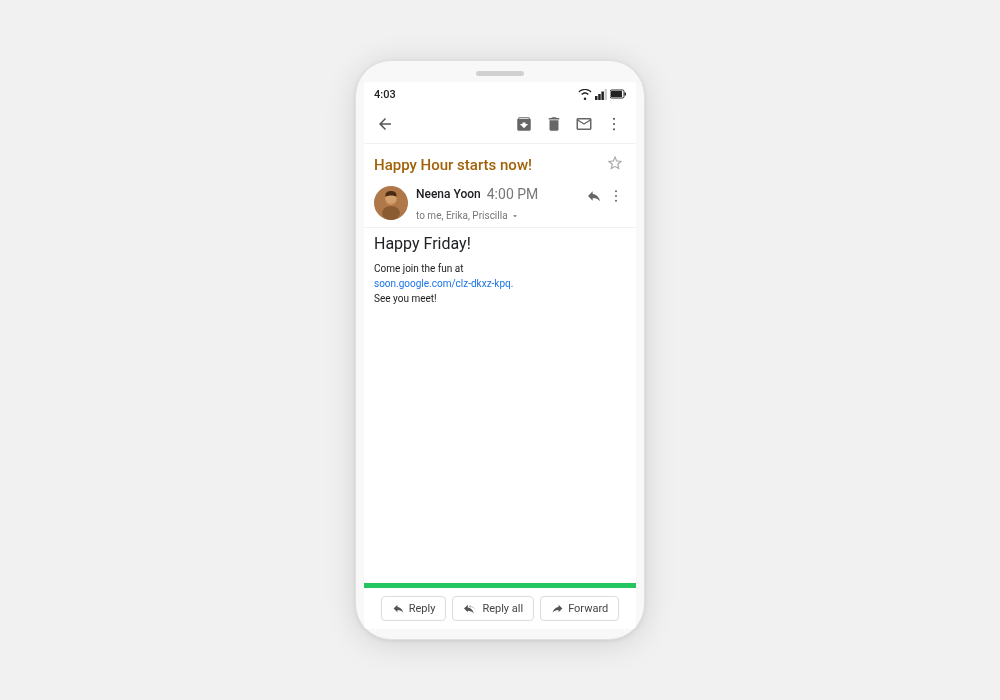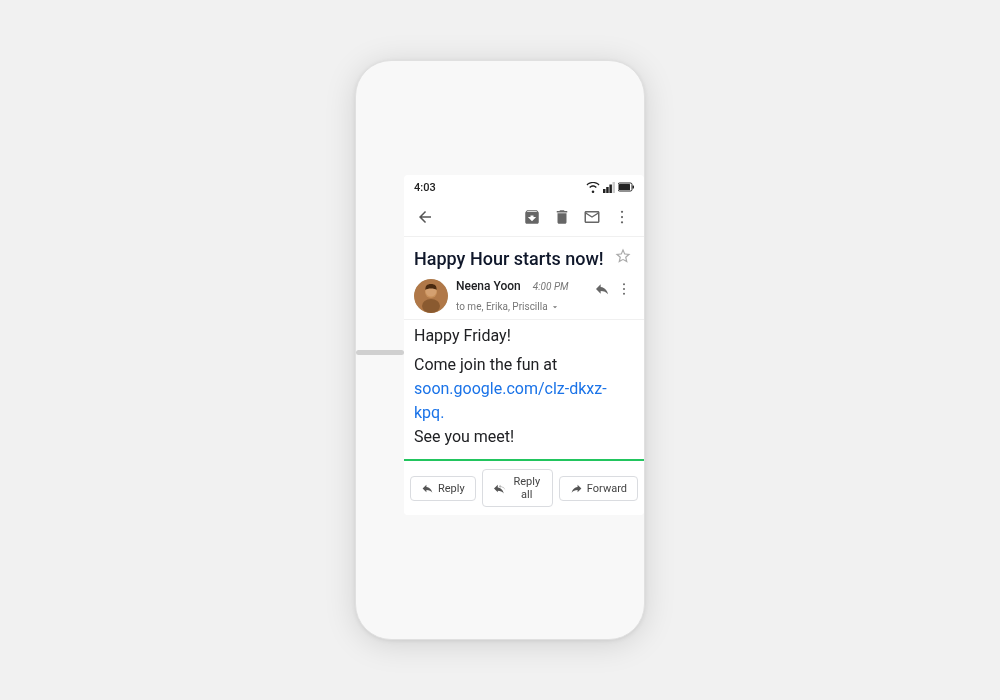--- a/index.html
+++ b/index.html
@@ -14,20 +14,21 @@
       font-family: 'Roboto', Arial, sans-serif;
     }
 
     .phone-outer {
       width: 290px;
       height: 580px;
       background: #f8f8f8;
       border-radius: 36px;
       box-shadow: 0 4px 32px rgba(0,0,0,0.13), 0 1px 4px rgba(0,0,0,0.08);
       display: flex;
+      flex-direction: column;
       align-items: center;
       position: relative;
       padding: 0;
       border: 1.5px solid #e0e0e0;
     }
 
     .phone-notch {
       width: 48px;
       height: 5px;
       background: #d0d0d0;
@@ -107,23 +108,23 @@
 
     
     .email-subject-row {
       display: flex;
       align-items: center;
       justify-content: space-between;
       padding: 8px 10px 4px 10px;
     }
 
     .email-subject {
-      font-size: 18px;
+      font-size: 15px;
       font-weight: 500;
-      color: #0f172a;
+      color: #a16207;
       flex: 1;
     }
 
     .star-icon {
       color: #aaa;
       cursor: pointer;
       padding: 2px;
     }
 
     
@@ -150,33 +151,32 @@
       position: relative;
     }
 
     .sender-info {
       flex: 1;
     }
 
     .sender-name-row {
       display: flex;
       align-items: center;
-      gap: 12px;
+      gap: 6px;
     }
 
     .sender-name {
       font-size: 12px;
       font-weight: 500;
       color: #202124;
     }
 
     .sender-time {
-      font-size: 10px;
+      font-size: 14px;
       color: #777;
-      font-style: italic;
     }
 
     .sender-to-row {
       display: flex;
       align-items: center;
       gap: 2px;
       margin-top: 8px;
     }
 
     .sender-to {
@@ -211,37 +211,37 @@
       flex: 1;
     }
 
     .email-greeting {
       font-size: 16px;
       color: #202124;
       margin-bottom: 8px;
     }
 
     .email-text {
-      font-size: 16px;
+      font-size: 10px;
       color: #202124;
       line-height: 1.5;
     }
 
     .email-link {
       color: #1a73e8;
       text-decoration: none;
     }
 
     
     .bottom-bar {
       display: flex;
       align-items: center;
       justify-content: center;
       padding: 8px 6px;
-      border-top: 2px solid #22c55e;
+      border-top: 5px solid #22c55e;
       gap: 6px;
       background: #fff;
     }
 
     .action-btn {
       display: flex;
       align-items: center;
       gap: 4px;
       border: 1.5px solid #dadce0;
       border-radius: 4px;

